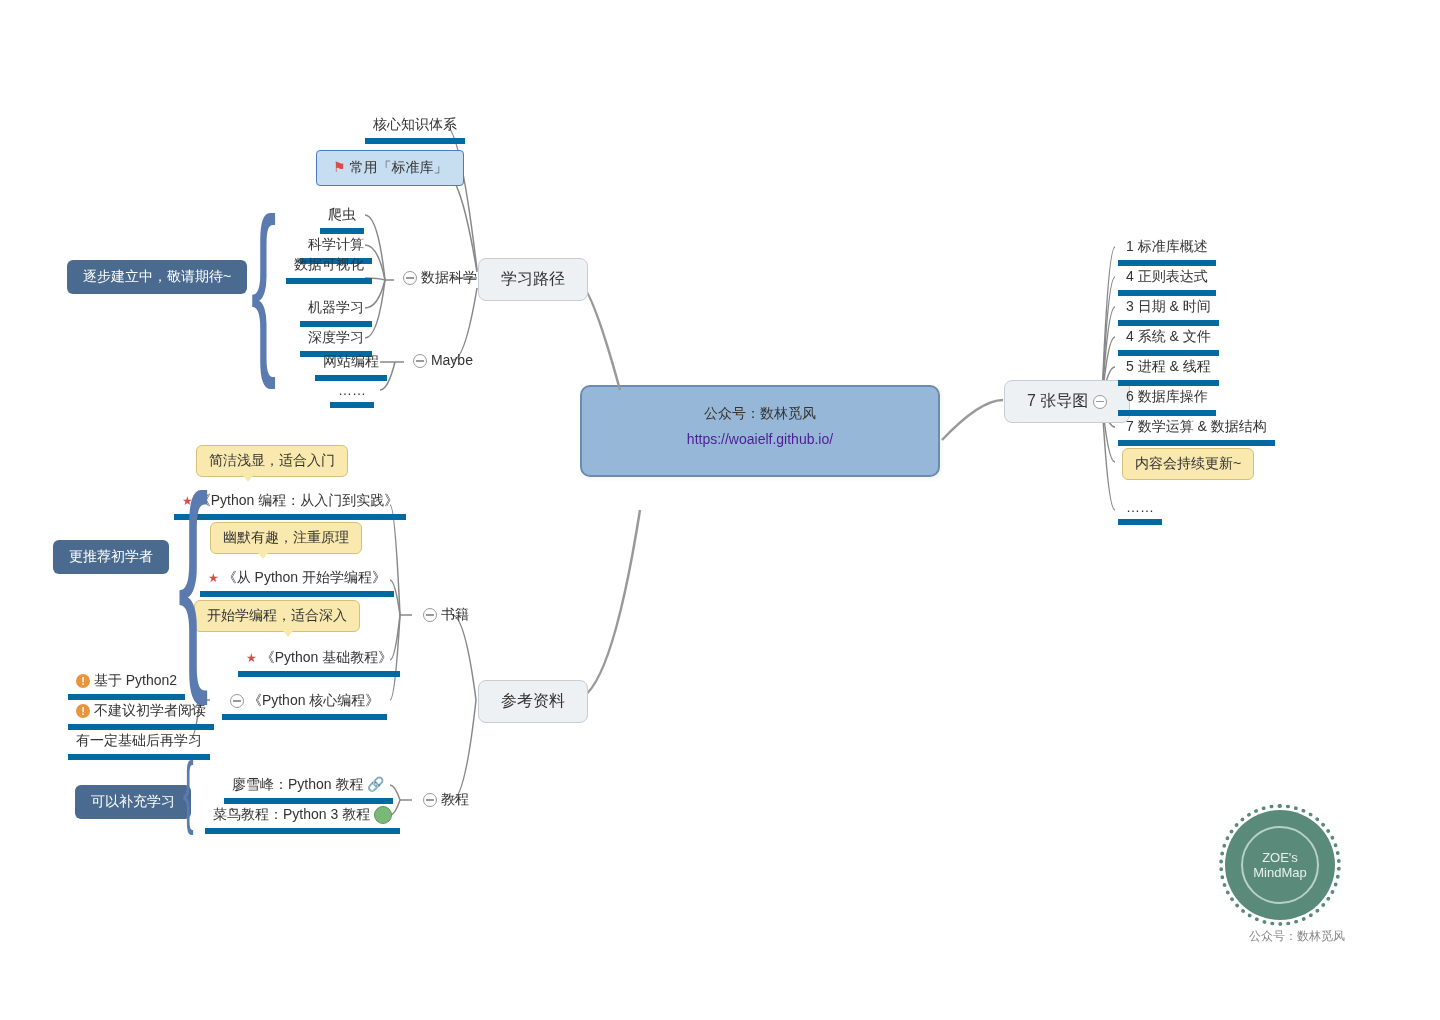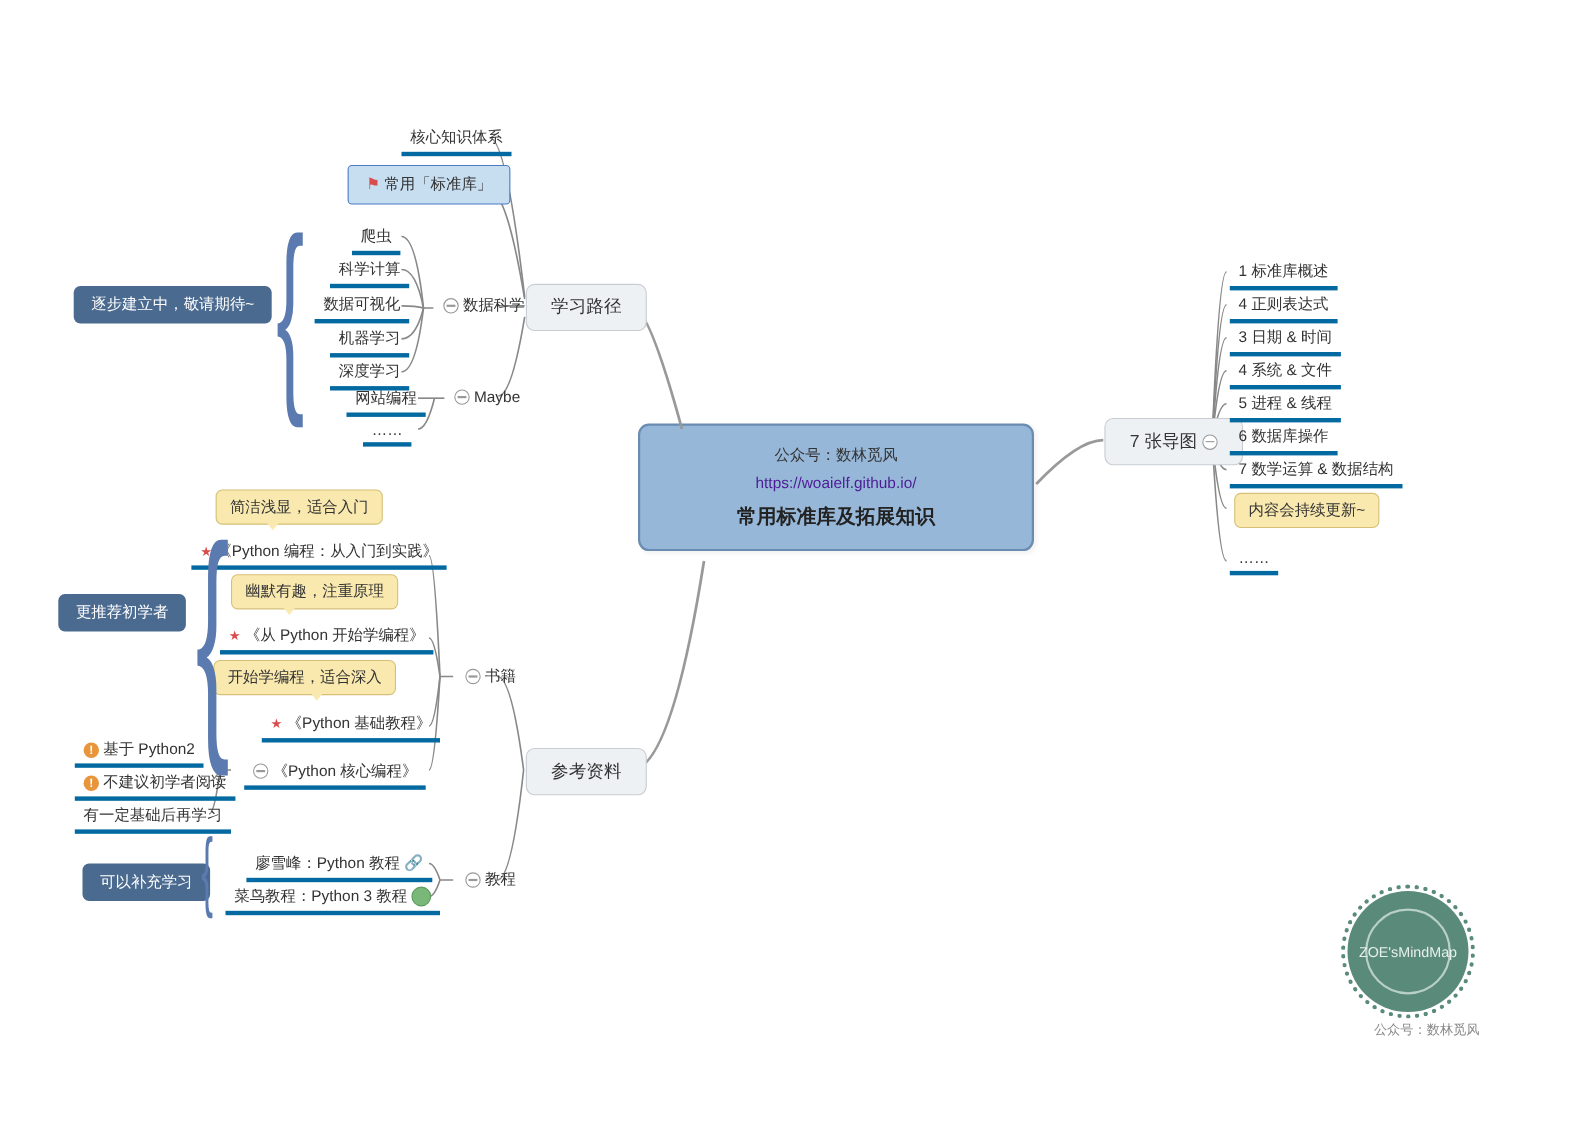--- a/index.html
+++ b/index.html
@@ -14,59 +14,58 @@
   .header-sub { font-size: 18px; color: #b5bec5; margin-top: 6px; letter-spacing: 1px; }
   
   .central { position: absolute; top: 385px; left: 580px; width: 360px; background: #97b7d8; border: 2px solid #6a8cb0; border-radius: 10px; padding: 18px 20px; text-align: center; color: #333; box-shadow: 2px 2px 4px rgba(0,0,0,0.05); }
   .central .sub1 { font-size: 14px; color: #333; margin-bottom: 8px; }
   .central .sub2 { font-size: 14px; color: #4c1d95; margin-bottom: 10px; }
   .central .main1 { font-size: 18px; font-weight: 600; color: #222; margin-bottom: 6px; }
   .central .main2 { font-size: 18px; font-weight: 600; color: #222; }
 
   .branch-node { position: absolute; background: #eef1f4; border: 1.5px solid #c7cdd3; border-radius: 8px; padding: 10px 22px; font-size: 16px; color: #333; white-space: nowrap; }
   
-  .leaf { position: absolute; font-size: 14px; color: #333; border-bottom: 4px solid #0369a1; padding: 4px 8px; white-space: nowrap; }
+  .leaf { position: absolute; font-size: 14px; color: #333; border-bottom: 6px solid #0369a1; padding: 4px 8px; white-space: nowrap; }
   
   .highlight-box { background: #c7ddf0; border: 1.5px solid #4a7bc4; border-radius: 4px; }
   
   .note-box { position: absolute; background: #f9e9af; border: 1.5px solid #d6c077; border-radius: 6px; padding: 6px 12px; font-size: 14px; color: #333; white-space: nowrap; }
   .note-tail { position: absolute; width: 0; height: 0; border-left: 8px solid transparent; border-right: 8px solid transparent; border-top: 10px solid #f9e9af; }
   
   .badge { position: absolute; background: #4a6a8f; color: #fff; border-radius: 6px; padding: 8px 16px; font-size: 14px; white-space: nowrap; }
   
   .minus-icon { display: inline-block; width: 14px; height: 14px; border: 1.5px solid #999; border-radius: 50%; position: relative; vertical-align: middle; background: #fff; }
   .minus-icon::after { content: ''; position: absolute; top: 5px; left: 2px; width: 8px; height: 1.5px; background: #999; }
   
   .star { color: #d94c4c; font-size: 12px; }
   .flag { color: #d94c4c; font-size: 14px; }
   .warn { display: inline-block; width: 14px; height: 14px; background: #e8953b; border-radius: 50%; color: #fff; font-size: 11px; text-align: center; line-height: 14px; font-weight: bold; }
   
   .logo-seal { position: absolute; bottom: 100px; right: 105px; width: 110px; height: 110px; }
   .seal-outer { width: 110px; height: 110px; border-radius: 50%; background: #5a8a7a; display: flex; align-items: center; justify-content: center; position: relative; }
   .seal-outer::before { content: ''; position: absolute; inset: -6px; border-radius: 50%; border: 4px dotted #5a8a7a; }
-  .seal-inner { width: 78px; height: 78px; border-radius: 50%; border: 2px solid #b8d0c6; display: flex; align-items: center; justify-content: center; color: #e8f0ec; font-size: 13px; }
+  .seal-inner { width: 78px; height: 78px; border-radius: 50%; border: 2px solid #b8d0c6; display: flex; flex-direction: column; align-items: center; justify-content: center; color: #e8f0ec; font-size: 13px; }
   .seal-caption { position: absolute; bottom: 75px; right: 95px; font-size: 12px; color: #888; }
   
   svg.connector { position: absolute; top: 0; left: 0; width: 1440px; height: 1020px; pointer-events: none; }
   svg.connector path { stroke: #888; stroke-width: 1.5; fill: none; }
   svg.connector path.thick { stroke-width: 2.5; stroke: #999; }
   
   .brace { position: absolute; color: #5a7ab0; font-size: 100px; transform: scaleX(0.4); }
   .round-icon { display: inline-block; width: 18px; height: 18px; border-radius: 50%; background: #7ab87a; vertical-align: middle; border: 1px solid #5a9a5a; }
 </style>
 </head>
 <body>
 
 <div class="header">
 </div>
 
 <div class="central">
   <div class="sub1">公众号：数林觅风</div>
   <div class="sub2">https://woaielf.github.io/</div>
-  <div class="main2">常用标准库及拓展知识</div>
 </div>
 
 <svg class="connector">
 
   <path class="thick" d="M 620 390 Q 590 280 576 280"></path>
 
   <path class="thick" d="M 640 510 Q 610 700 574 700"></path>
 
   <path class="thick" d="M 942 440 Q 980 400 1003 400"></path>
 
@@ -119,21 +118,21 @@
 </div>
 <div class="leaf" style="top:265px; left:395px; border:none;">
   <span class="minus-icon"></span>&nbsp;<span>数据科学</span>
 </div>
 <div class="leaf" style="top:348px; left:405px; border:none;">
   <span class="minus-icon"></span>&nbsp;<span>Maybe</span>
 </div>
 
 <div class="leaf" style="top:202px; left:320px;">爬虫</div>
 <div class="leaf" style="top:232px; left:300px;">科学计算</div>
-<div class="leaf" style="top:264px; left:286px;">数据可视化</div>
+<div class="leaf" style="top:252px; left:286px;">数据可视化</div>
 <div class="leaf" style="top:295px; left:300px;">机器学习</div>
 <div class="leaf" style="top:325px; left:300px;">深度学习</div>
 
 <div class="leaf" style="top:349px; left:315px;">网站编程</div>
 <div class="leaf" style="top:378px; left:330px;">……</div>
 
 <div class="badge" style="top:260px; left:67px;">逐步建立中，敬请期待~</div>
 <div class="brace" style="top:175px; left:232px; font-size:190px;">{</div>
 
 <div class="branch-node" style="top:680px; left:478px;"><span>参考资料</span></div>

